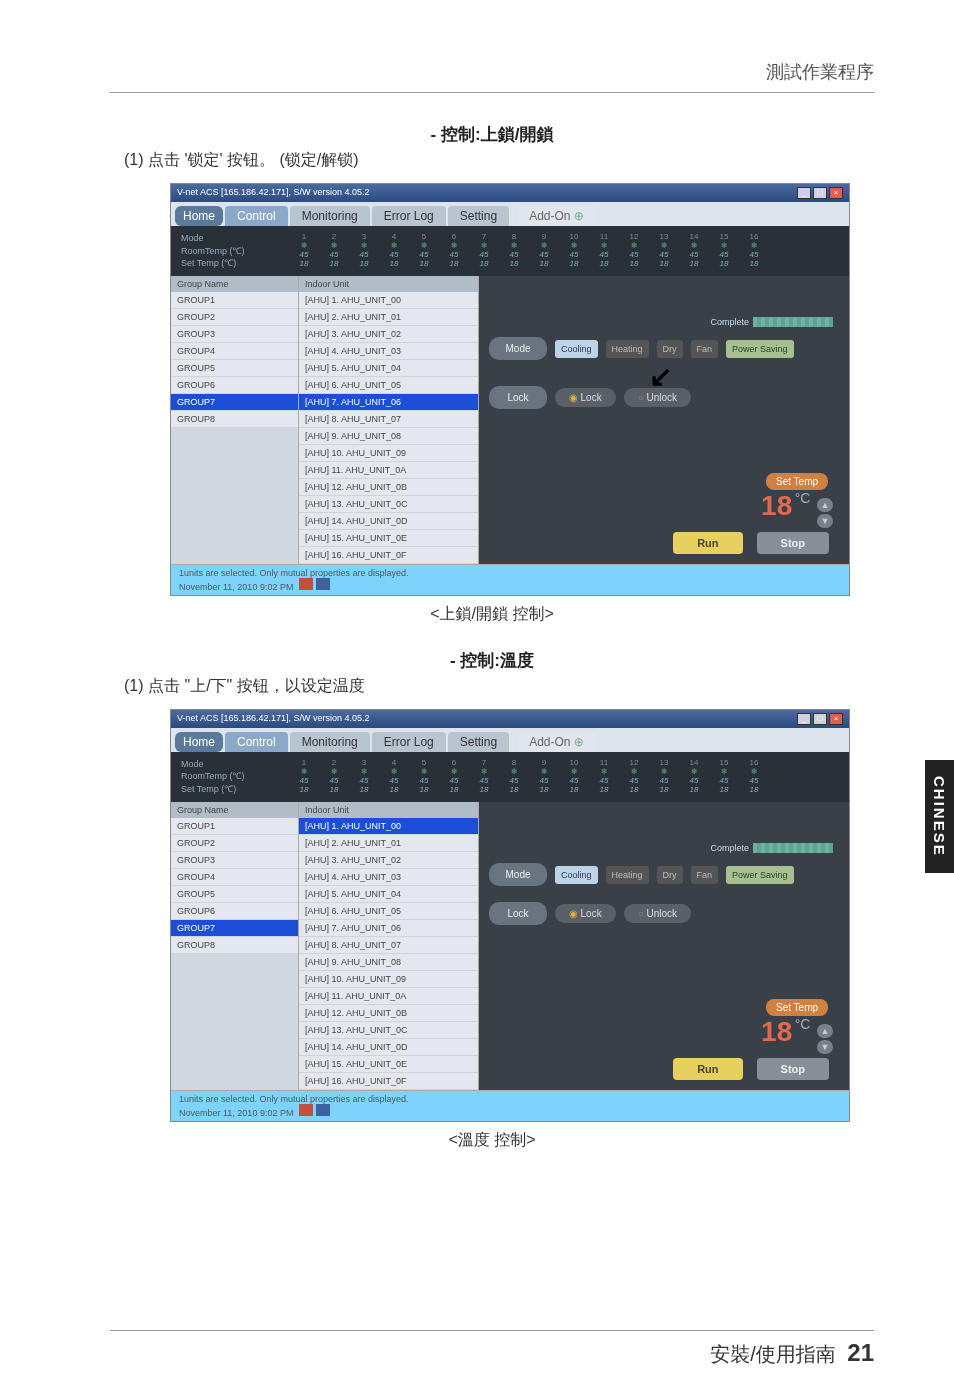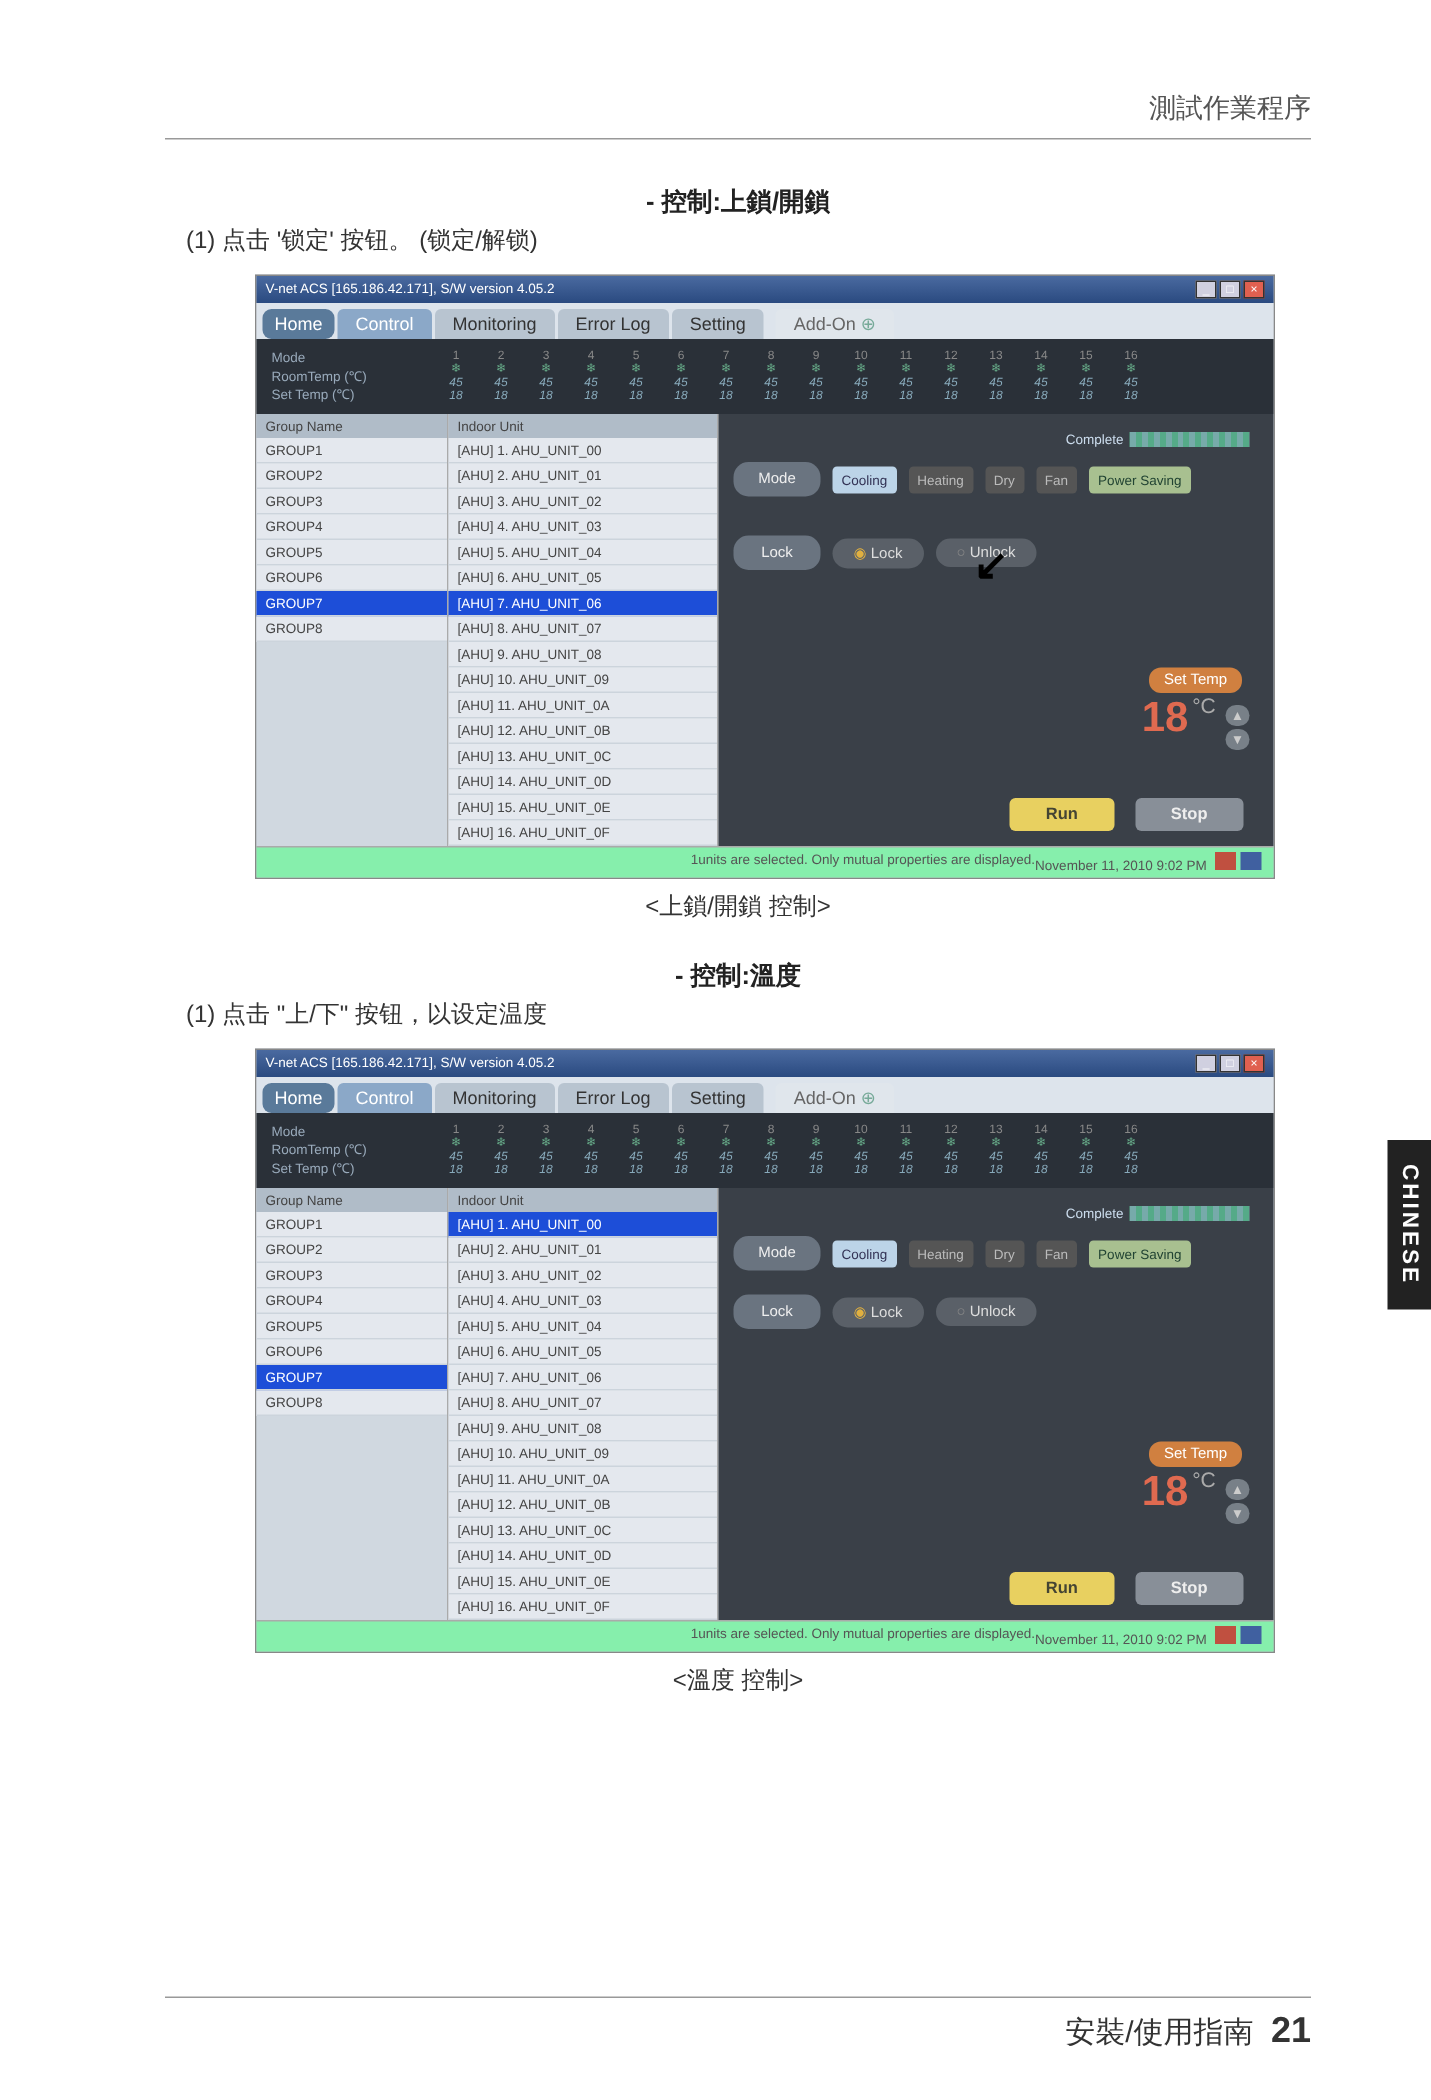--- a/index.html
+++ b/index.html
@@ -26,42 +26,42 @@
   .db-col .num { color: #888; }
   .db-col .dot { color: #6a8; }
   .db-col .val { color: #8ab; font-style: italic; }
   .body3col { display: flex; background: #d0d8e0; min-height: 250px; }
   .col-groups { width: 128px; border-right: 1px solid #aaa; }
   .col-units { width: 180px; border-right: 1px solid #aaa; }
   .col-ctrl { flex: 1; background: #3a4048; position: relative; padding: 10px; }
   .col-hdr { background: #b0bcc8; font-size: 9px; padding: 3px 6px; color: #444; }
   .list-item { font-size: 9px; padding: 3px 6px; background: #e4e8ee; border-bottom: 1px solid #ccd4dc; color: #444; }
   .list-item.sel { background: #1d4ed8; color: #fff; }
-  .complete { text-align: right; font-size: 9px; color: #cde; padding: 2px 6px; }
+  .complete { text-align: right; font-size: 9px; color: #cde; padding: 2px 6px; margin-top: 29px; }
   .complete .bar { display: inline-block; width: 80px; height: 10px; background: repeating-linear-gradient(90deg,#7aa,#7aa 4px,#5a8 4px,#5a8 8px); vertical-align: middle; margin-left: 4px; }
   .ctrl-row { display: flex; align-items: center; margin: 8px 0; gap: 8px; }
   .ctrl-label { background: #6a7480; color: #eee; font-size: 10px; padding: 6px 10px; border-radius: 10px; width: 58px; text-align: center; }
   .mode-btn { font-size: 9px; padding: 4px 6px; border-radius: 3px; background: #555; color: #bbb; }
   .mode-btn.cooling { background: #bcd4e8; color: #335; }
   .mode-btn.power { background: #a8c090; color: #243; }
   .lock-btn { font-size: 10px; padding: 4px 14px; border-radius: 10px; background: #5a6068; color: #ddd; }
   .lock-btn .rad { color: #e0b040; }
   .lock-btn .radg { color: #888; }
-  .settemp { position: absolute; right: 16px; bottom: 64px; text-align: center; }
+  .settemp { position: absolute; right: 16px; bottom: 36px; text-align: center; }
   .settemp .lbl { background: #d08040; color: #fff; font-size: 10px; padding: 3px 10px; border-radius: 8px; display: inline-block; }
   .settemp .val { font-size: 28px; color: #e06a50; font-weight: bold; }
   .settemp .unit { font-size: 14px; vertical-align: top; color: #aaa; }
   .settemp .arrows { display: inline-flex; flex-direction: column; gap: 2px; vertical-align: middle; margin-left: 4px; }
   .settemp .ar { width: 16px; height: 14px; background: #788088; border-radius: 8px; font-size: 9px; color: #ccc; text-align: center; line-height: 14px; }
   .runstop { position: absolute; bottom: 10px; right: 20px; display: flex; gap: 14px; }
   .runstop .btn { font-size: 11px; padding: 5px 24px; border-radius: 4px; font-weight: bold; }
   .btn.run { background: #e8d060; color: #443; }
   .btn.stop { background: #888f98; color: #eee; }
   .arrow-anno { position: absolute; font-size: 28px; color: #000; font-weight: bold; pointer-events: none; }
-  .statusbar { background: #86efac; font-size: 9px; color: #555; padding: 3px 8px; display: flex; justify-content: flex-end; border-top: 1px solid #aaa; }
+  .statusbar { background: #7dd3fc; font-size: 9px; color: #555; padding: 3px 8px; display: flex; justify-content: space-between; border-top: 1px solid #aaa; flex-direction: column; }
   .statusbar .icons span { display:inline-block; width:14px; height:12px; background:#c05040; margin-left:3px; }
   .statusbar .icons span.b { background:#4060a0; }
   .caption { text-align: center; font-size: 16px; margin: 6px 0 24px 0; color: #333; }
   .side-tab { position: absolute; right: 0; top: 760px; background: #222; color: #fff; writing-mode: vertical-rl; padding: 16px 6px; font-size: 15px; font-weight: bold; letter-spacing: 2px; }
   .footer { position: absolute; bottom: 32px; left: 110px; right: 80px; border-top: 1px solid #999; padding-top: 8px; text-align: right; font-size: 20px; color: #333; }
   .footer .pg { font-weight: bold; font-size: 24px; margin-left: 6px; }
 </style>
 </head>
 <body>
 

